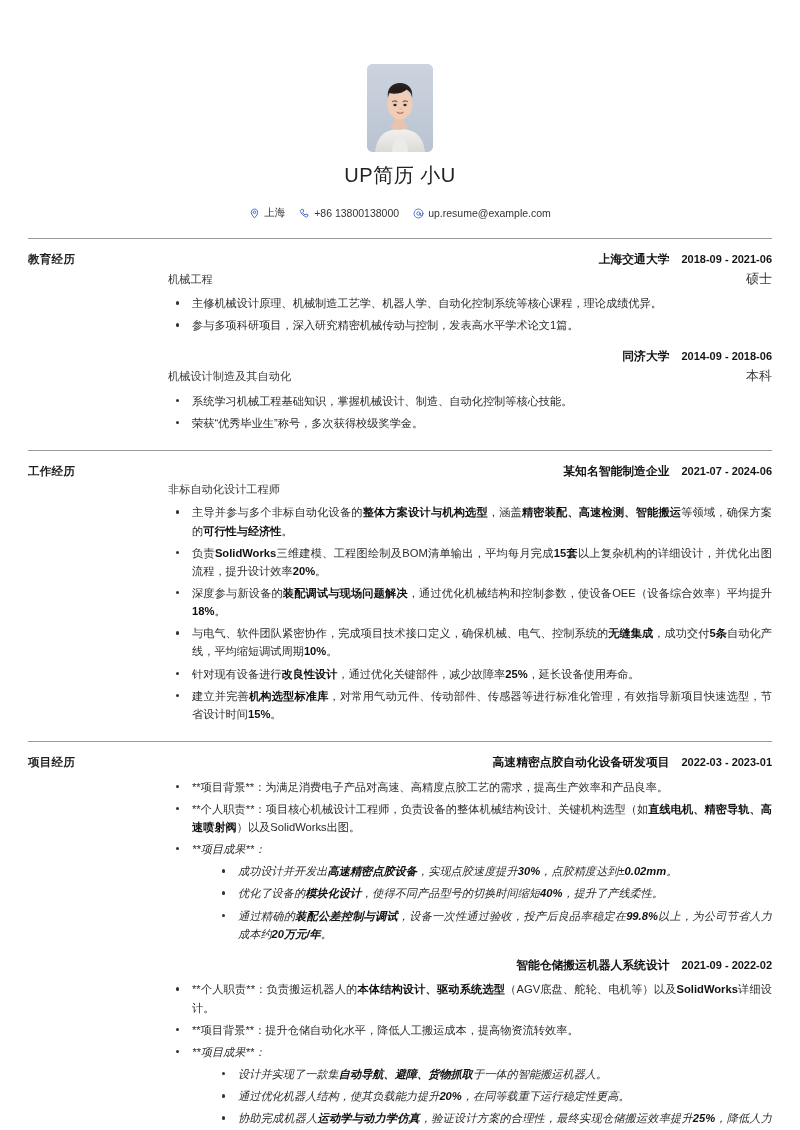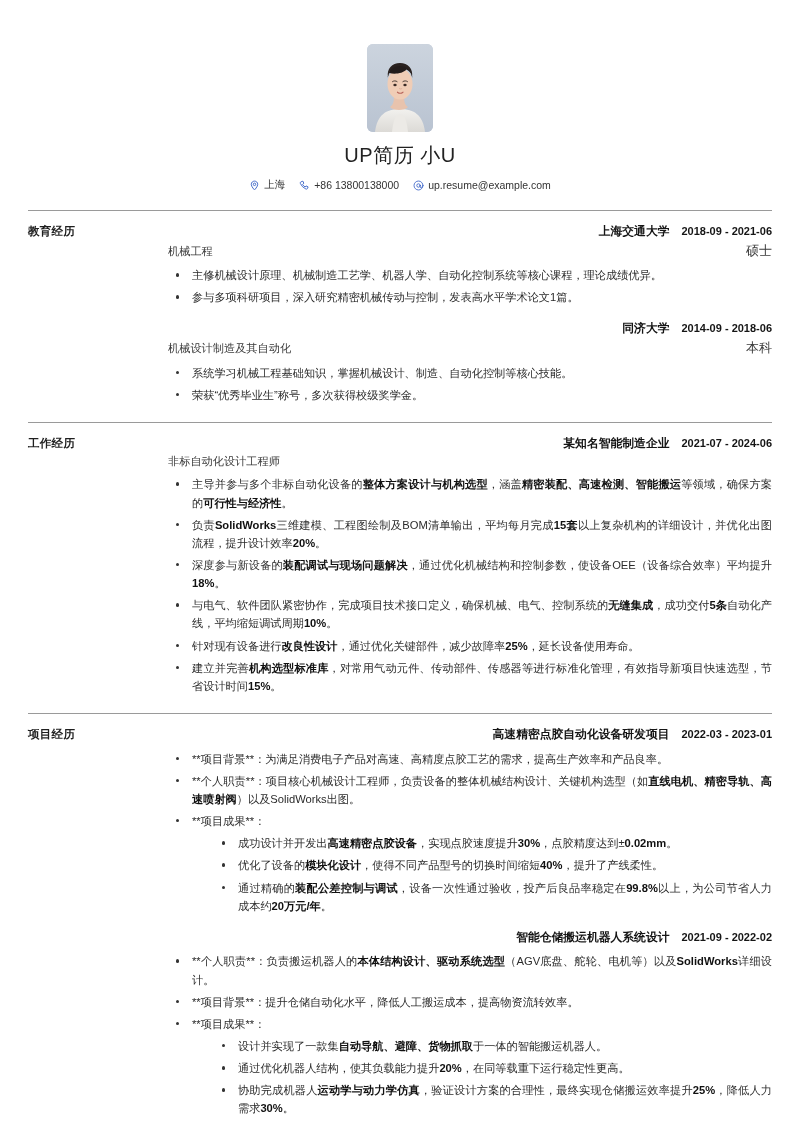--- a/index.html
+++ b/index.html
@@ -16,21 +16,21 @@
   }
   .page {
     width: 800px;
     min-height: 1130px;
     padding: 0 28px 10px 28px;
     background: #fff;
   }
 
   
   .header {
-    padding-top: 44px;
+    padding-top: 64px;
     text-align: center;
   }
   .avatar-wrap {
     display: flex;
     justify-content: center;
   }
   .avatar {
     width: 66px;
     height: 88px;
     border-radius: 6px;
@@ -43,21 +43,21 @@
   .name {
     margin-top: 10px;
     font-size: 20px;
     letter-spacing: 0.5px;
     color: #222;
     font-weight: 400;
     line-height: 1.3;
   }
 
   .contacts {
-    margin-top: 10px;
+    margin-top: 18px;
     display: flex;
     justify-content: center;
     align-items: center;
     gap: 14px;
     font-size: 10.5px;
     color: #333;
   }
   .contact-item {
     display: inline-flex;
     align-items: center;
@@ -159,21 +159,21 @@
     background: #333;
   }
   ul.bullets.sub {
     margin-top: 4px;
     margin-bottom: 0;
   }
   ul.bullets.sub > li {
     padding-left: 24px;
     margin-bottom: 4px;
   }
-  li.has-sub { margin-bottom: 0; }
+  li.has-sub { margin-bottom: 0; font-style: italic; }
   .sub-wrap { padding-left: 22px; }
 
   b, strong { font-weight: bold; color: #111; }
 </style>
 </head>
 <body>
 
 <div class="page">
 
   <div class="header">

